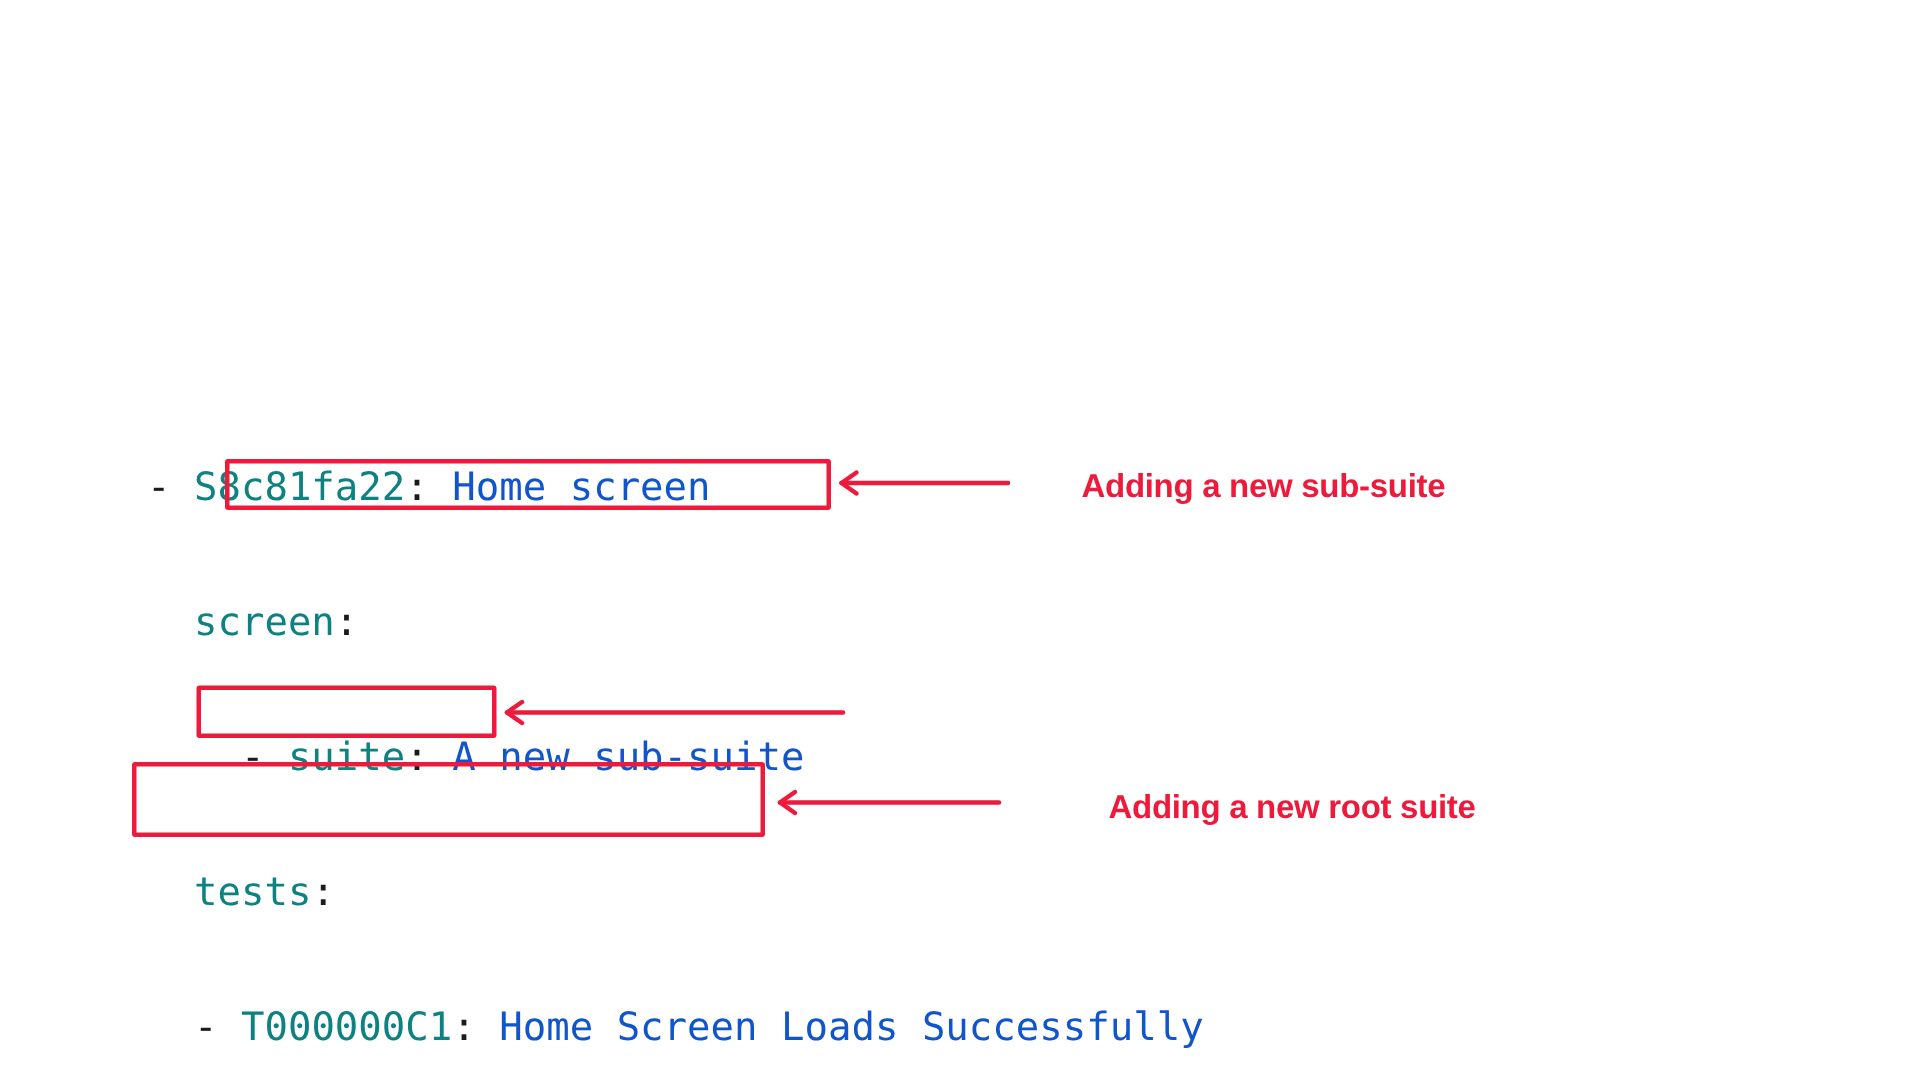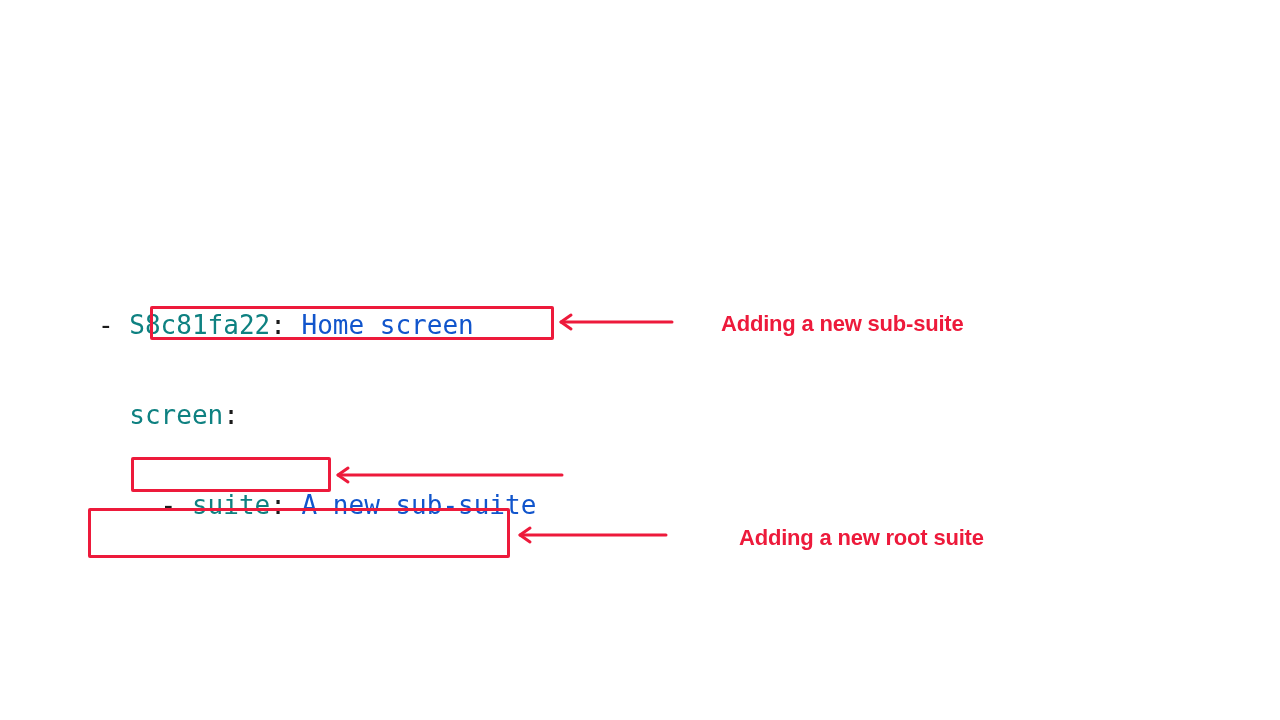--- a/index.html
+++ b/index.html
@@ -73,20 +73,22 @@
 </style>
 </head>
 <body>
 
 <div class="stage">
 
   <div class="code">
     <div class="ln"><span class="p">- </span><span class="k">S8c81fa22</span><span class="p">: </span><span class="v">Home screen</span></div>
     <div class="ln"><span class="p">  </span><span class="k">screen</span><span class="p">:</span><span class="v"></span></div>
     <div class="ln"><span class="p">    - </span><span class="k">suite</span><span class="p">: </span><span class="v">A new sub-suite</span></div>
+    <div class="ln"><span class="p">  </span><span class="k">tests</span><span class="p">:</span><span class="v"></span></div>
+    <div class="ln"><span class="p">  - </span><span class="k">T000000C1</span><span class="p">: </span><span class="v">Home Screen Loads Successfully</span></div>
     
     
     
     
     
   </div>
 
   <div class="hbox box-sub"></div>
   <div class="hbox box-test"></div>
   <div class="hbox box-root"></div>

